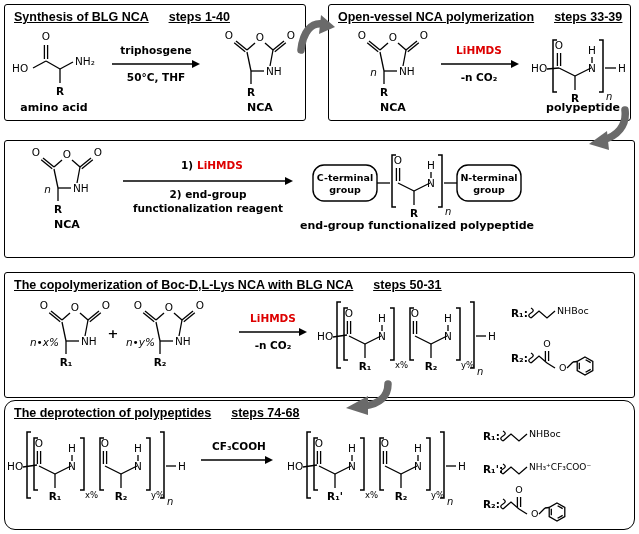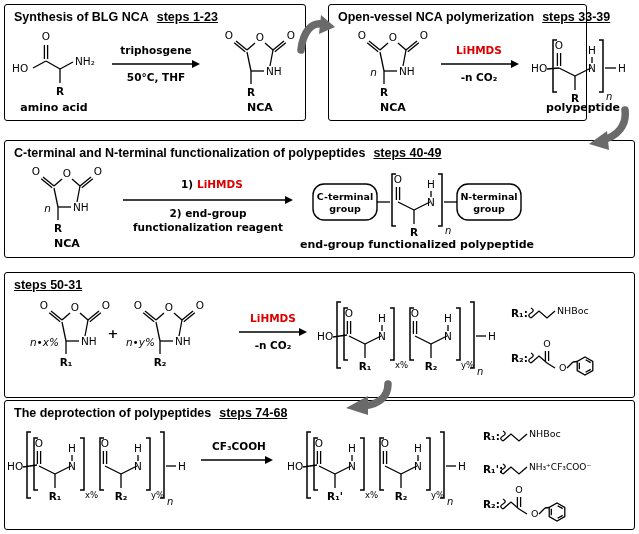--- a/index.html
+++ b/index.html
@@ -1,20 +1,20 @@
 <!DOCTYPE html>
 <html><head>
 <meta charset="utf-8">
 <style>
   * { margin:0; padding:0; box-sizing:border-box; }
   html,body { width:639px; height:534px; }
   body { background:#fff; font-family:"Liberation Sans",sans-serif; position:relative; }
   .canvas { position:absolute; left:0; top:0; width:639px; height:534px; background:#fff; }
   .panel { position:absolute; border:1.7px solid #000; border-radius:3px; background:#fff; }
-  .panel-header { display:flex; gap:8px; align-items:flex-start; padding:5px 8px 0 9px; white-space:nowrap; }
+  .panel-header { display:flex; gap:20px; align-items:flex-start; padding:5px 8px 0 9px; white-space:nowrap;text-decoration:underline; }
   .p-title { font-weight:bold; font-size:12.5px; color:#000; }
   .p-steps { font-weight:bold; font-size:12.5px; color:#000; text-decoration:underline; }
   svg { display:block; }
   svg text { fill:#000; font-family:"DejaVu Sans","Liberation Sans",sans-serif; }
   svg line, svg polyline, svg path.bd { stroke:#000; stroke-width:1.3; fill:none; }
   svg path.bk { stroke:#000; stroke-width:1.5; fill:none; }
   svg polygon.ah { fill:#000; stroke:none; }
   svg rect.boxr { fill:none; stroke:#000; stroke-width:1.4; }
   svg polygon.ring { fill:none; stroke:#000; stroke-width:1.3; }
   .at  { font-size:10.5px; }
@@ -88,21 +88,21 @@
         <line x1="0.6" y1="-6.3" x2="5.7" y2="-3.4"></line>
         <line x1="5.7" y1="3.4" x2="0.6" y2="6.3"></line>
         <line x1="-5.7" y1="3.2" x2="-5.7" y2="-3.2"></line>
       </g>
     </defs>
   </svg>
 
   <div class="panel" style="left:4px; top:4px; width:302px; height:117px;">
     <div class="panel-header">
       <span class="p-title">Synthesis of BLG NCA</span>
-      <span class="p-steps">steps 1-23</span>
+      <span class="p-steps">steps 1-40</span>
     </div>
     <svg width="298" height="90" viewBox="0 0 298 90" style="margin-left:1px">
       <g transform="translate(6,0)">
         <text class="at" x="0" y="48">HO</text>
         <line x1="21" y1="44" x2="34" y2="37"></line>
         <line x1="32.4" y1="21" x2="32.4" y2="35"></line>
         <line x1="35.6" y1="21" x2="35.6" y2="35"></line>
         <text class="at" text-anchor="middle" x="34" y="16">O</text>
         <line x1="34" y1="37" x2="48" y2="45"></line>
         <line x1="48" y1="45" x2="61" y2="38"></line>
@@ -118,21 +118,21 @@
         <text class="rg" text-anchor="middle" x="44" y="57">50°C, THF</text>
       </g>
       <g>
         <use href="#ncaRing" x="204" y="0"></use>
         <text class="at bold" text-anchor="middle" x="245" y="72">R</text>
         <text class="cap" text-anchor="middle" x="254" y="87">NCA</text>
       </g>
     </svg>
   </div>
 
-  <div class="panel" style="left:328px; top:4px; width:259px; height:117px;">
+  <div class="panel" style="left:328px; top:4px; width:303px; height:117px;">
     <div class="panel-header">
       <span class="p-title">Open-vessel NCA polymerization</span>
       <span class="p-steps">steps 33-39</span>
     </div>
     <svg width="303" height="90" viewBox="0 0 303 90">
       <g>
         <text class="at it" text-anchor="end" x="48" y="52">n</text>
         <use href="#ncaRing" x="14" y="0"></use>
         <text class="at bold" text-anchor="middle" x="55" y="72">R</text>
         <text class="cap" text-anchor="middle" x="64" y="87">NCA</text>
@@ -152,24 +152,20 @@
         <path class="bk" d="M68,16 L72,16 L72,68 L68,68"></path>
         <text class="it" style="font-size:10px" x="75" y="76">n</text>
         <line x1="74" y1="44" x2="85" y2="44"></line>
         <text class="at" x="87" y="48">H</text>
         <text class="cap" text-anchor="middle" x="52" y="87">polypeptide</text>
       </g>
     </svg>
   </div>
 
   <div class="panel" style="left:4px; top:140px; width:631px; height:118px;">
-    <div class="panel-header">
-      <span class="p-title">C-terminal and N-terminal functionalization of polypeptides</span>
-      <span class="p-steps">steps 40-49</span>
-    </div>
     <svg width="627" height="90" viewBox="0 0 627 90">
       <g>
         <text class="at it" text-anchor="end" x="46" y="52">n</text>
         <use href="#ncaRing" x="12" y="0"></use>
         <text class="at bold" text-anchor="middle" x="53" y="72">R</text>
         <text class="cap" text-anchor="middle" x="62" y="87">NCA</text>
       </g>
       <g transform="translate(118,0)">
         <text class="rg" text-anchor="end" x="70" y="28">1)</text>
         <text class="rg red" x="74" y="28">LiHMDS</text>
@@ -192,20 +188,21 @@
         <rect class="boxr" x="144" y="24" width="64" height="36" rx="11"></rect>
         <text class="bxt" text-anchor="middle" x="176" y="40">N-terminal</text>
         <text class="bxt" text-anchor="middle" x="176" y="52">group</text>
         <text class="cap" text-anchor="middle" x="104" y="88">end-group functionalized polypeptide</text>
       </g>
     </svg>
   </div>
 
   <div class="panel" style="left:4px; top:272px; width:631px; height:126px;">
     <div class="panel-header">
+      <span class="p-title">The copolymerization of Boc-D,L-Lys NCA with BLG NCA</span>
       <span class="p-steps">steps 50-31</span>
     </div>
     <svg width="627" height="97" viewBox="0 0 627 97">
       <g>
         <text class="at it" text-anchor="end" x="54" y="54">n•x%</text>
         <use href="#ncaRing" x="20" y="2"></use>
         <text class="at bold" text-anchor="middle" x="61" y="74">R₁</text>
       </g>
       <text style="font-size:13px" class="bold" text-anchor="middle" x="108" y="46">+</text>
       <g>
@@ -237,21 +234,21 @@
         <text class="at9" text-anchor="middle" x="36" y="55">O</text>
         <line x1="36" y1="71" x2="44" y2="76"></line>
         <text class="at9" x="48" y="79">O</text>
         <line x1="56" y1="76" x2="62" y2="70"></line>
         <line x1="62" y1="70" x2="66.2" y2="69.5"></line>
         <use href="#benz" x="74" y="74"></use>
       </g>
     </svg>
   </div>
 
-  <div class="panel" style="left:4px; top:400px; width:631px; height:130px;">
+  <div class="panel" style="left:4px; top:400px; width:631px; height:130px;border-radius:11px;">
     <div class="panel-header">
       <span class="p-title">The deprotection of polypeptides</span>
       <span class="p-steps">steps 74-68</span>
     </div>
     <svg width="627" height="103" viewBox="0 0 627 103">
       <g>
         <use href="#copoly" x="2" y="2"></use>
         <text class="at bold" text-anchor="middle" x="50" y="80">R₁</text>
         <text class="at bold" text-anchor="middle" x="116" y="80">R₂</text>
       </g>

